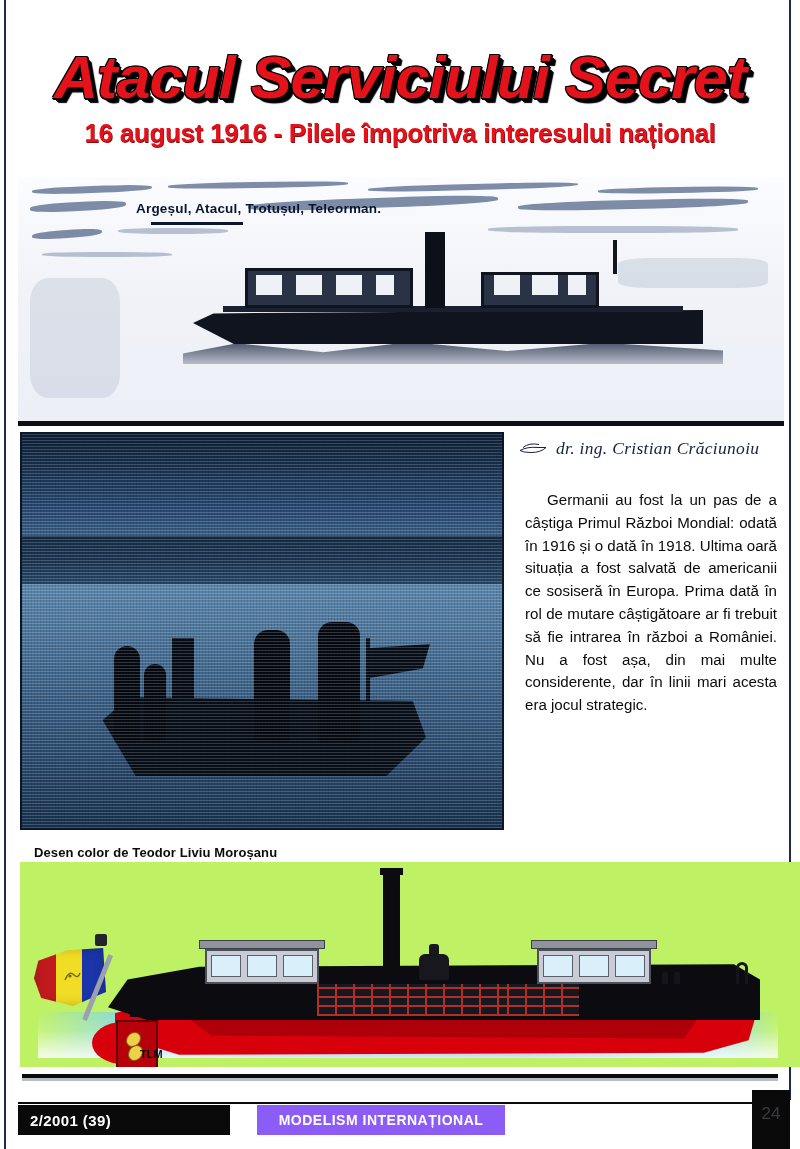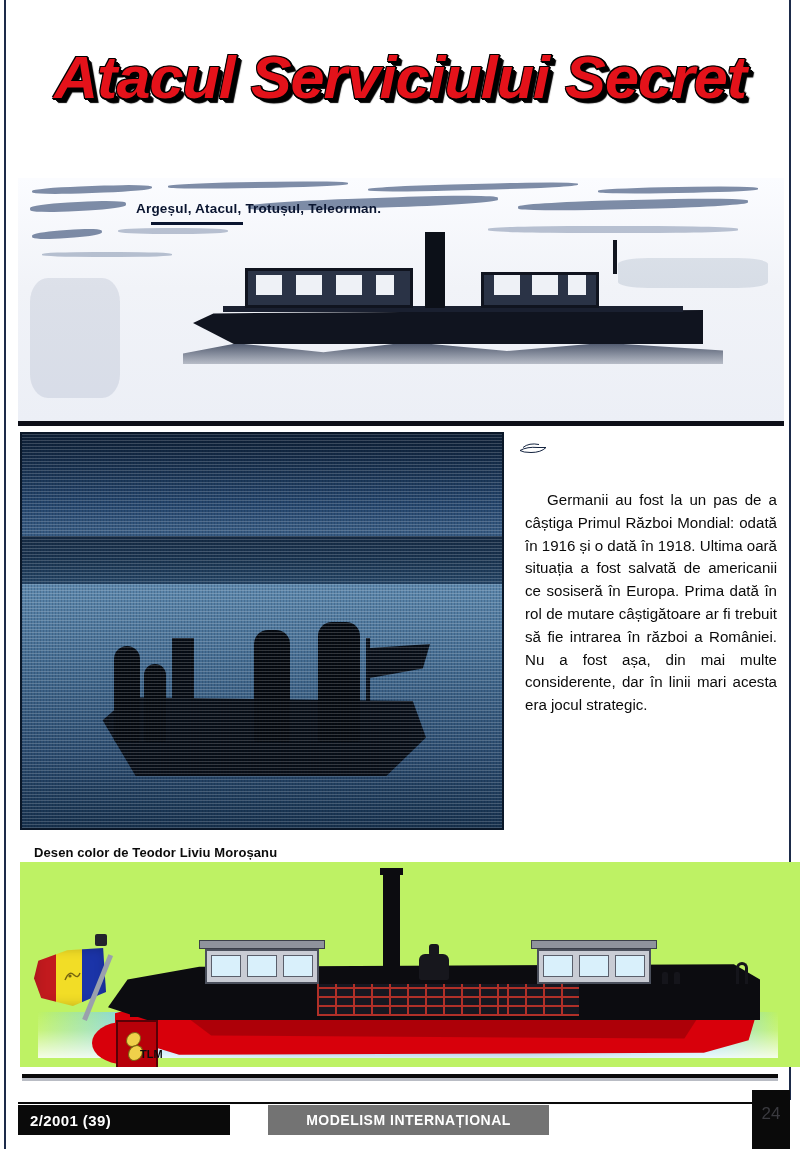--- a/index.html
+++ b/index.html
@@ -171,21 +171,21 @@
   .foot-line{position:absolute;left:18px;top:1102px;width:762px;height:2px;background:#0a0a0a;}
   .foot-issue{
     position:absolute;left:18px;top:1105px;width:212px;height:30px;background:#0a0a0a;
     display:flex;align-items:center;
   }
   .foot-issue span{
     color:#ffffff;font-family:"Liberation Sans", sans-serif;font-weight:bold;
     font-size:15px;letter-spacing:.4px;padding-left:12px;white-space:nowrap;
   }
   .foot-mag{
-    position:absolute;left:268px;top:1105px;width:281px;height:30px;background:#737373;
+    position:absolute;left:257px;top:1105px;width:248px;height:30px;background:#8b5cf6;
     display:flex;align-items:center;justify-content:center;
   }
   .foot-mag span{
     color:#ffffff;font-family:"Liberation Sans", sans-serif;font-weight:bold;
     font-size:14px;letter-spacing:.5px;white-space:nowrap;
   }
   .foot-page{
     position:absolute;left:752px;top:1090px;width:38px;height:59px;background:#0a0a0a;
     display:flex;align-items:flex-start;justify-content:center;padding-top:14px;box-sizing:border-box;
   }
@@ -194,20 +194,21 @@
   }
 </style>
 </head>
 <body>
 
 <div class="edge-left"></div>
 <div class="edge-right"></div>
 
 <div class="masthead">
   <div class="title">Atacul Serviciului Secret</div>
+  <div class="subtitle">16 august 1916 - Pilele împotriva interesului național</div>
 </div>
 
 <div class="photo1">
   <div class="p1-paper"></div>
 
   <div class="hw" style="left:14px;top:8px;width:120px;height:7px;transform:rotate(-2deg);"></div>
   <div class="hw" style="left:150px;top:4px;width:180px;height:6px;transform:rotate(-1deg);"></div>
   <div class="hw" style="left:350px;top:6px;width:210px;height:6px;transform:rotate(-1.5deg);"></div>
   <div class="hw" style="left:580px;top:9px;width:160px;height:6px;transform:rotate(-1deg);"></div>
   <div class="hw" style="left:12px;top:24px;width:96px;height:9px;transform:rotate(-3deg);"></div>
@@ -256,20 +257,21 @@
   <div class="p2-flagpole"></div>
   <div class="p2-flag"></div>
   <div class="p2-grain"></div>
 </div>
 
 <div class="byline">
   <svg class="byline-icon" viewBox="0 0 60 30">
     <path d="M4 20 Q18 12 40 14 L56 14 Q46 24 26 24 Q10 24 4 20 Z" fill="none" stroke="#13233f" stroke-width="2"></path>
     <path d="M10 14 Q22 4 42 8" fill="none" stroke="#13233f" stroke-width="2"></path>
   </svg>
+  <div class="byline-text">dr. ing. Cristian Crăciunoiu</div>
 </div>
 
 <div class="bodycol">
   <p>Germanii au fost la un pas de a câștiga Primul Război Mondial: odată în 1916 și o dată în 1918. Ultima oară situația a fost salvată de americanii ce sosiseră în Europa. Prima dată în rol de mutare câștigătoare ar fi trebuit să fie intrarea în război a României. Nu a fost așa, din  mai multe considerente, dar în linii mari acesta era jocul strategic.</p>
 </div>
 
 <div class="drawcap">Desen color de Teodor Liviu Moroșanu</div>
 
 <div class="drawing">
   <div class="water"></div>

